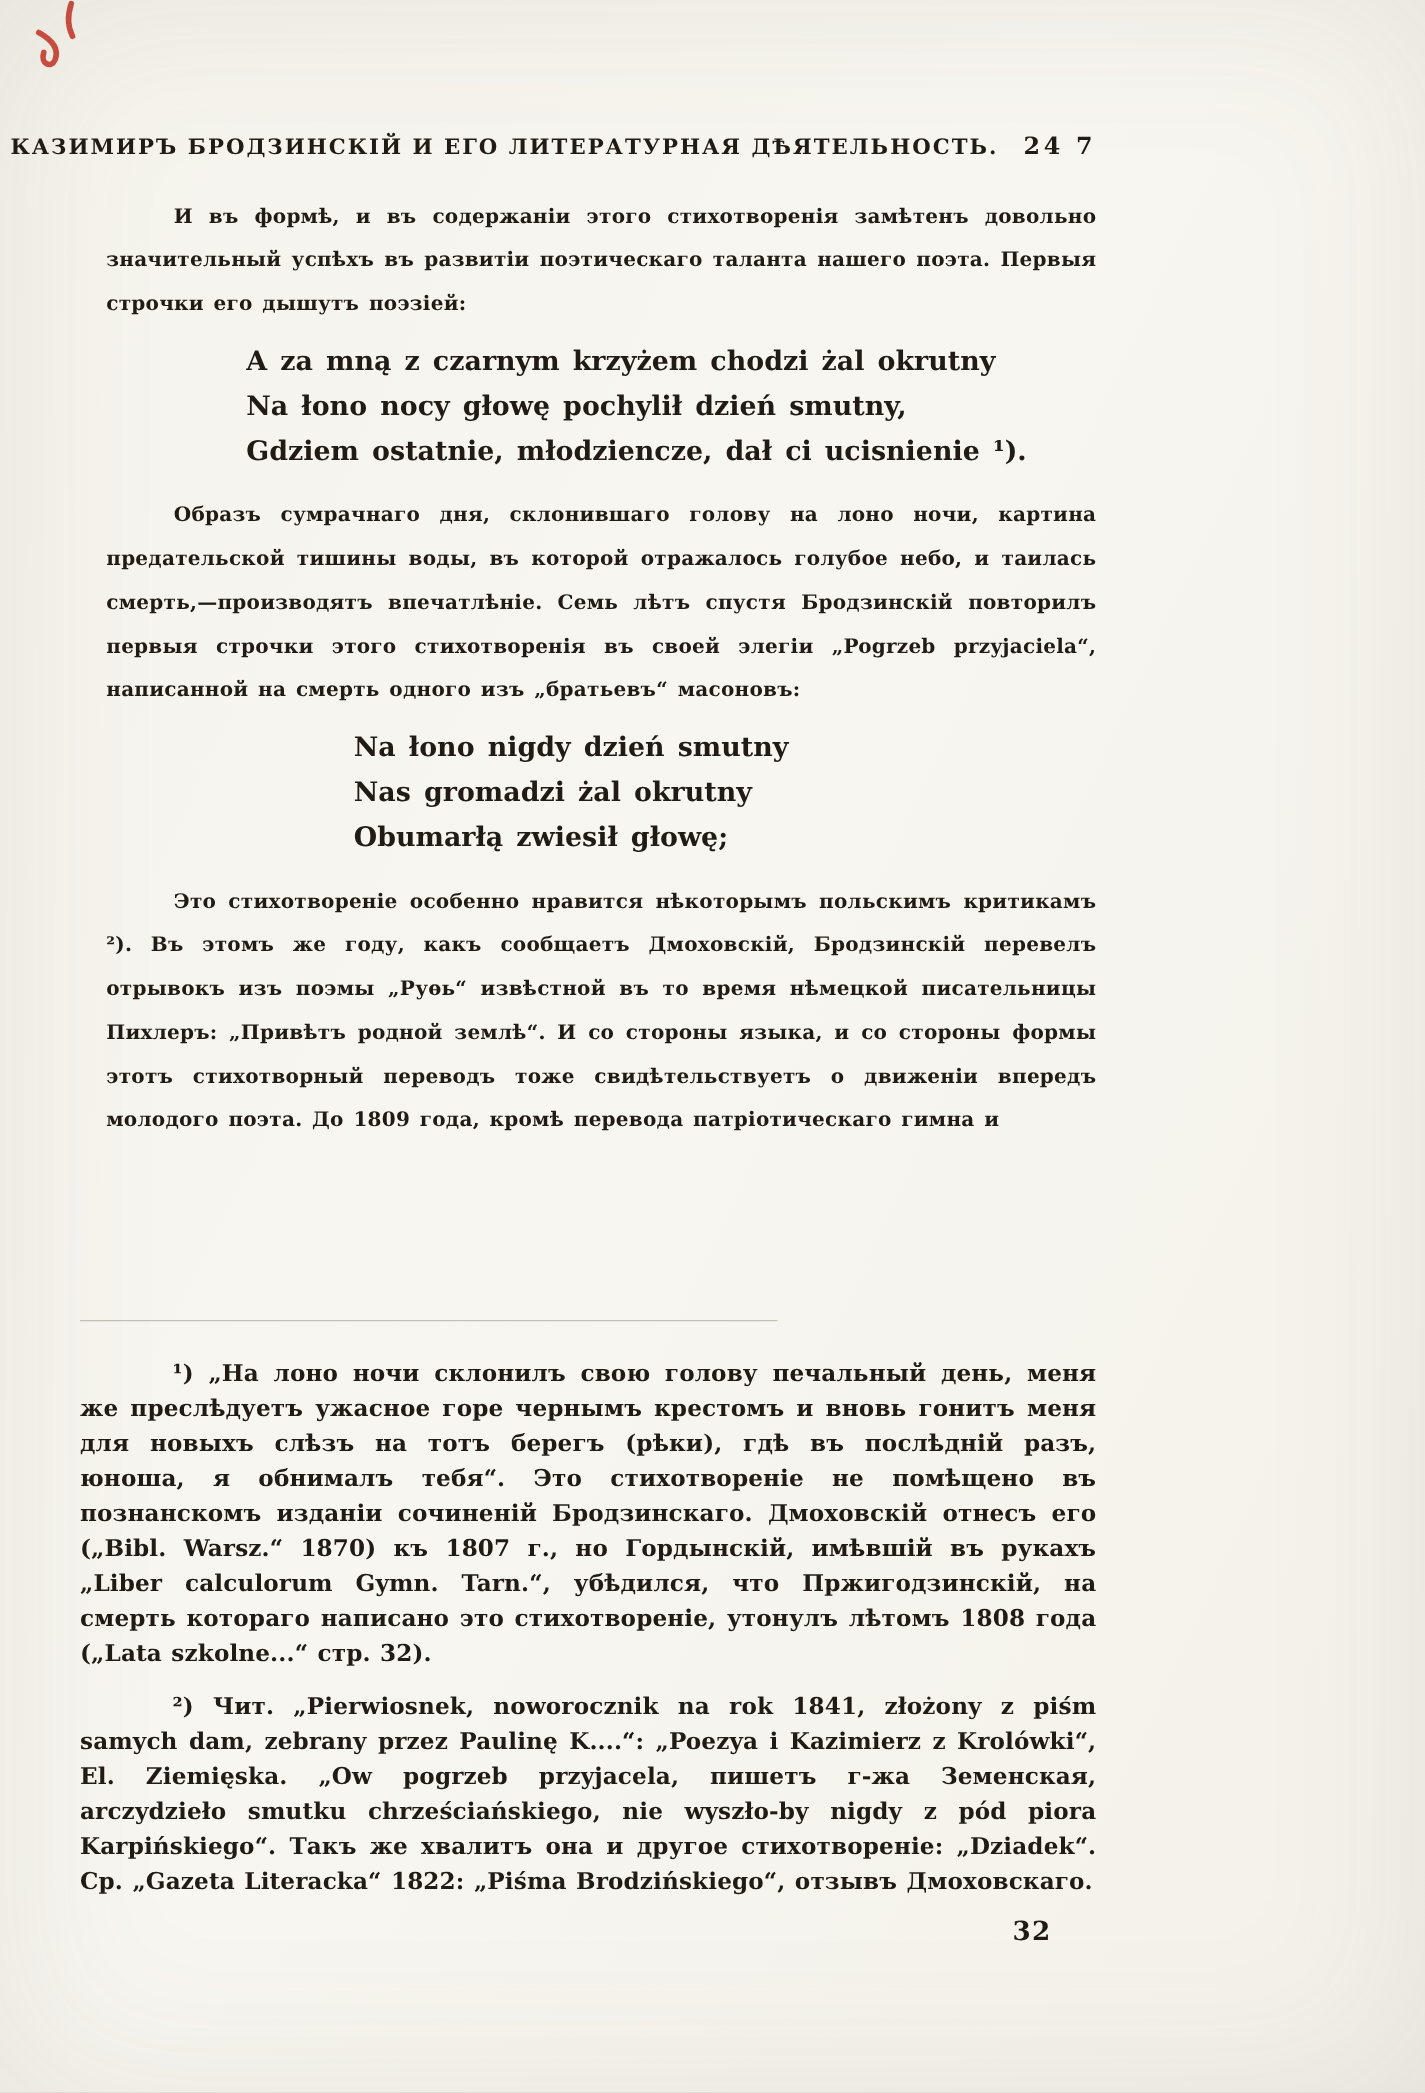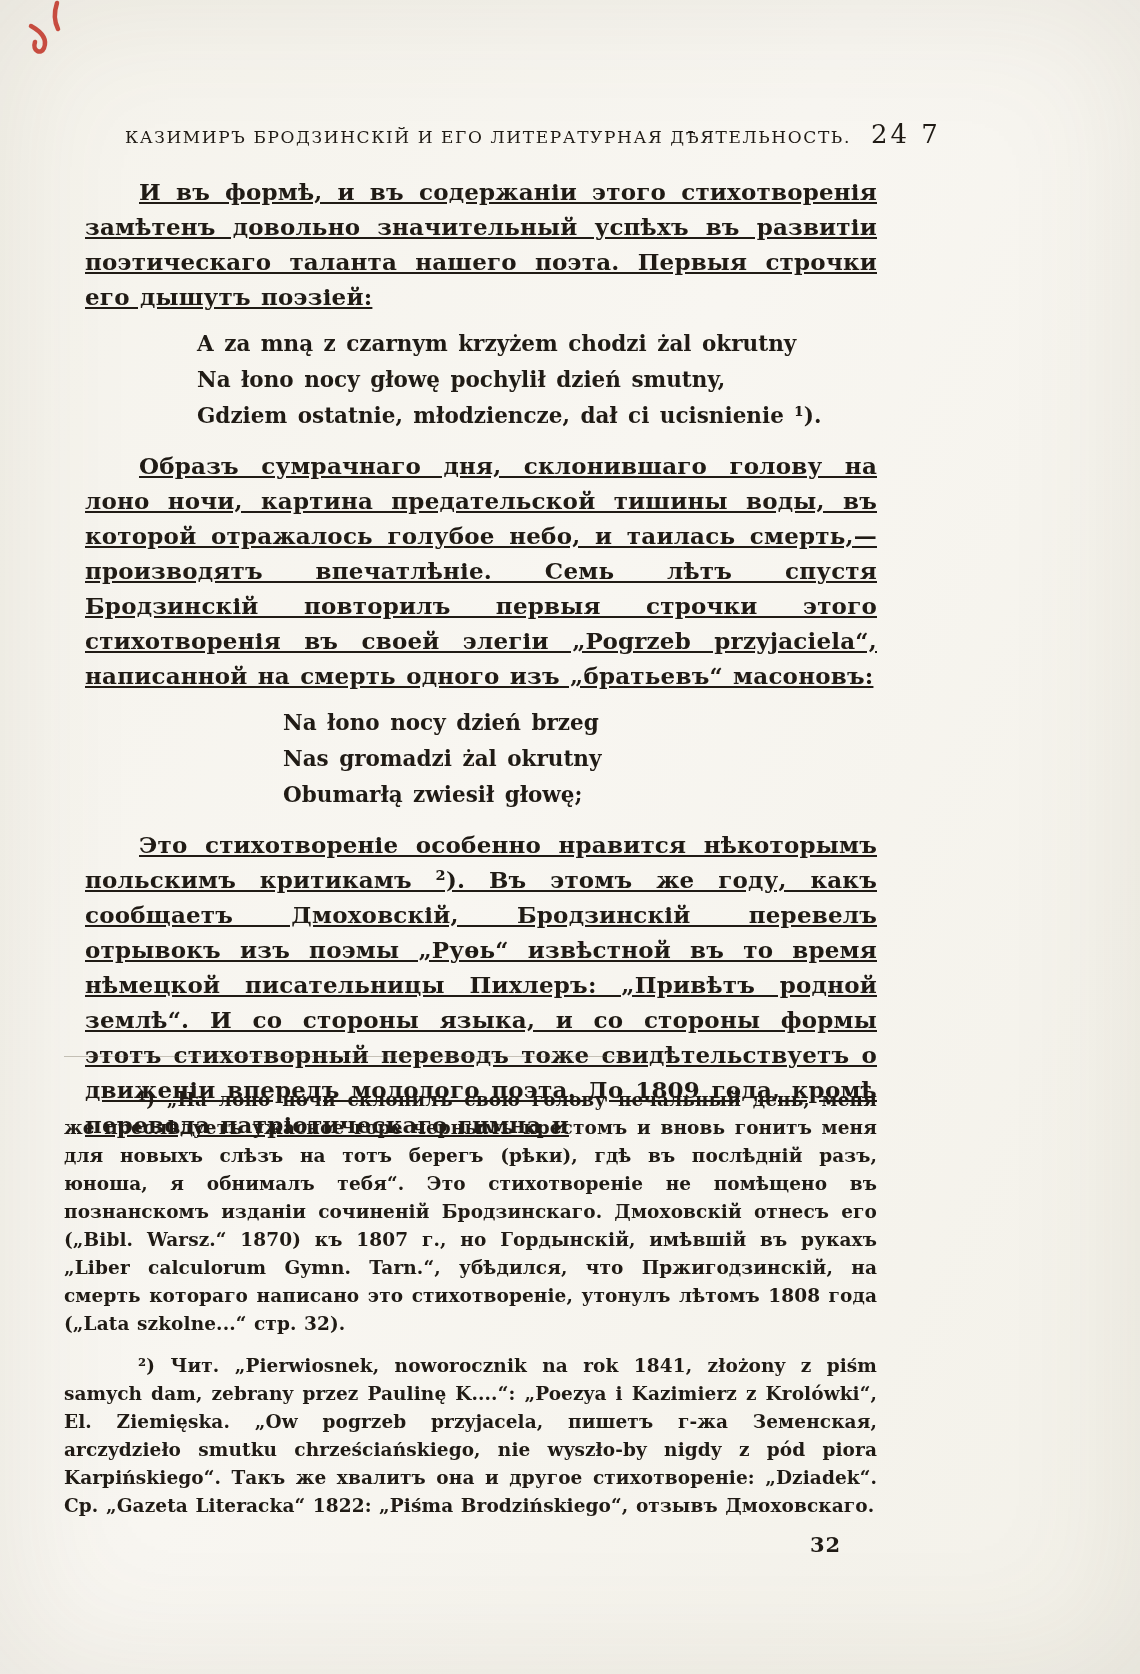--- a/index.html
+++ b/index.html
@@ -20,39 +20,39 @@
   .red-marks { position: absolute; left: 18px; top: 0; }
 
   .main {
     position: absolute;
     left: 85px; top: 104px;
     width: 792px;
   }
   .header {
     display: flex;
     align-items: baseline;
-    font-weight: normal;
+    font-weight: bold;
     font-size: 17px;
     letter-spacing: 1.6px;
     line-height: 26px;
     margin-bottom: 24px;
     white-space: nowrap;
+    justify-content: flex-end;
   }
   .header-title { flex: 1; text-align: center; padding-left: 40px; }
-  .header-page { font-size: 26px; letter-spacing: 3px; margin-left: 20px; margin-top: 17px; }
+  .header-page { font-size: 19px; letter-spacing: 3px; margin-left: 20px; }
 
   .para {
-    font-size: 23px;
+    font-size: 16px;
     line-height: 35px;
     font-weight: bold;
     text-align: justify;
     letter-spacing: 0.2px;
     word-spacing: 2px;
     margin: 0 0 12px 0;
-    text-decoration: underline;
   }
   .para.indent { text-indent: 54px; }
 
   .poem {
     font-size: 21.5px;
     line-height: 36px;
     font-weight: bold;
     word-spacing: 3px;
     margin: 0 0 14px 112px;
   }
@@ -108,21 +108,21 @@
 
     <div class="poem first">
       <div class="poem-line">A za mną z czarnym krzyżem chodzi żal okrutny</div>
       <div class="poem-line">Na łono nocy głowę pochylił dzień smutny,</div>
       <div class="poem-line">Gdziem ostatnie, młodziencze, dał ci ucisnienie ¹).</div>
     </div>
 
     <p class="para indent">Образъ сумрачнаго дня, склонившаго голову на лоно ночи, картина предательской тишины воды, въ которой отражалось голубое небо, и таилась смерть,—производятъ впечатлѣніе. Семь лѣтъ спустя Бродзинскій повторилъ первыя строчки этого стихотворенія въ своей элегіи „Pogrzeb przyjaciela“, написанной на смерть одного изъ „братьевъ“ масоновъ:</p>
 
     <div class="poem second">
-      <div class="poem-line">Na łono nocy dzień brzeg</div>
+      <div class="poem-line">Na łono nigdy dzień smutny</div>
       <div class="poem-line">Nas gromadzi żal okrutny</div>
       <div class="poem-line">Obumarłą zwiesił głowę;</div>
     </div>
 
     <p class="para indent">Это стихотвореніе особенно нравится нѣкоторымъ польскимъ критикамъ ²). Въ этомъ же году, какъ сообщаетъ Дмоховскій, Бродзинскій перевелъ отрывокъ изъ поэмы „Руѳь“ извѣстной въ то время нѣмецкой писательницы Пихлеръ: „Привѣтъ родной землѣ“. И со стороны языка, и со стороны формы этотъ стихотворный переводъ тоже свидѣтельствуетъ о движеніи впередъ молодого поэта. До 1809 года, кромѣ перевода патріотическаго гимна и</p>
 
   </div>
 
   <div class="footnote-separator"></div>
 

